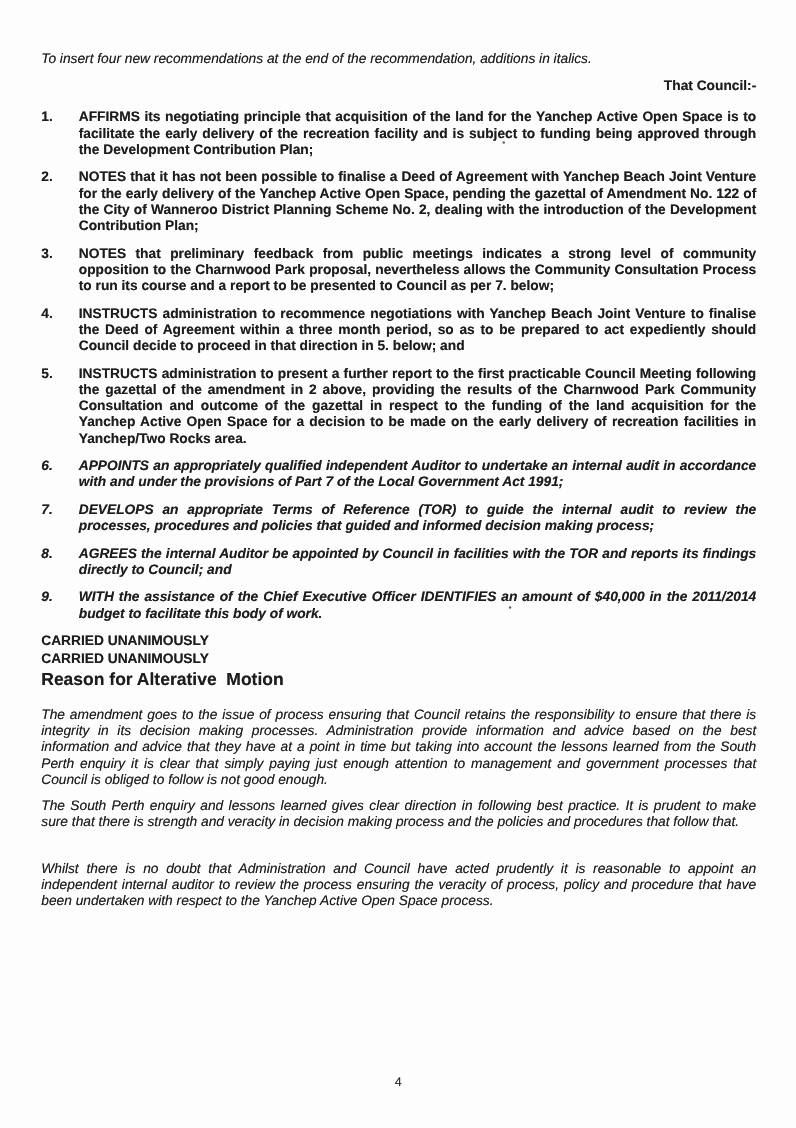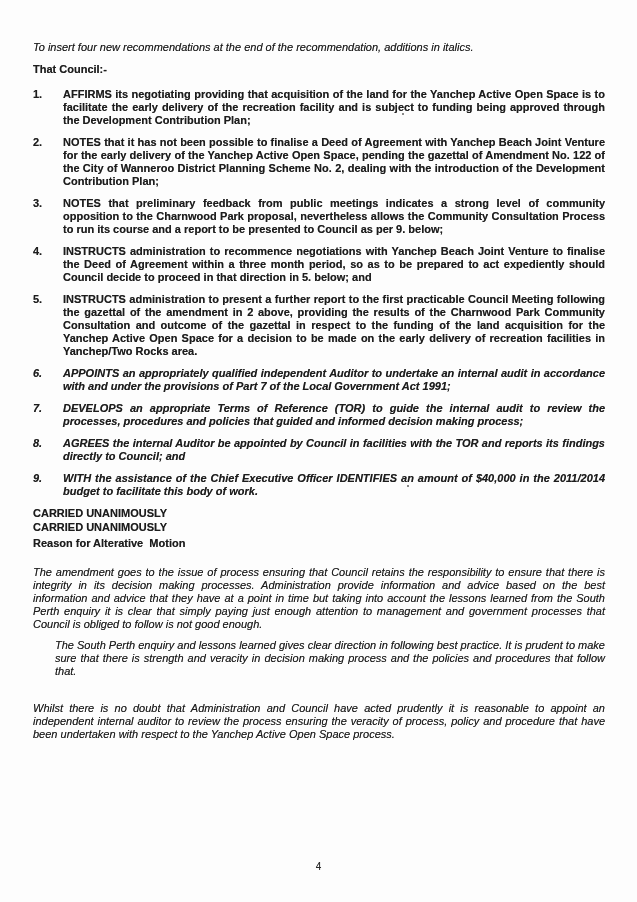--- a/index.html
+++ b/index.html
@@ -11,42 +11,42 @@
     padding: 41px 32px 0 33px;
     background: #fdfdfd;
     font-family: "Liberation Sans", sans-serif;
     font-size: 11px;
     line-height: 13px;
     color: #1d1d1d;
     text-shadow: 0 0 0.5px rgba(45,45,45,0.65);
     overflow: hidden;
   }
   .intro { font-style: italic; margin: 0 0 9px 0; }
-  .lead  { font-weight: 700; margin: 0 0 12px 0; }
+  .lead  { font-weight: 700; margin: 0 0 12px 0; text-align: right; }
   ol.recs { list-style: none; margin: 0; padding: 0; }
   .rec {
     display: grid;
     grid-template-columns: 30px 1fr;
     font-weight: 700;
     margin: 0 0 9px 0;
   }
   .rec .num { text-align: left; }
   .rec .txt { text-align: justify; }
   .rec.itl  { font-style: italic; }
   .carried { font-weight: 700; margin: 8px 0 0 0; }
   .carried.second { margin-top: 1px; }
   .amendment { font-weight: 700; margin: 0; }
   .reason-heading {
     font-weight: 700;
-    font-size: 11px;
+    font-size: 14px;
     margin: 3px 0 16px 0;
     white-space: pre-wrap;
   }
   .reason { font-style: italic; text-align: justify; margin: 7px 0 0 0; }
-  .reason.p2 { margin-top: 8px; margin-left: 22px; }
+  .reason.p2 { margin-top: 8px; }
   .reason.p3 { margin-top: 24px; }
   .page-number {
     position: absolute;
     top: 860px;
     left: 0;
     width: 637px;
     text-align: center;
     font-size: 10px;
     color: #2a2a2a;
   }
@@ -65,29 +65,29 @@
 
 <div class="page">
 
   <p class="intro">To insert four new recommendations at the end of the recommendation, additions in italics.</p>
 
   <p class="lead">That Council:-</p>
 
   <ol class="recs">
     <li class="rec">
       <span class="num">1.</span>
-      <span class="txt">AFFIRMS its negotiating providing that acquisition of the land for the Yanchep Active Open Space is to facilitate the early delivery of the recreation facility and is subject to funding being approved through the Development Contribution Plan;</span>
+      <span class="txt">AFFIRMS its negotiating principle that acquisition of the land for the Yanchep Active Open Space is to facilitate the early delivery of the recreation facility and is subject to funding being approved through the Development Contribution Plan;</span>
     </li>
     <li class="rec">
       <span class="num">2.</span>
       <span class="txt">NOTES that it has not been possible to finalise a Deed of Agreement with Yanchep Beach Joint Venture for the early delivery of the Yanchep Active Open Space, pending the gazettal of Amendment No. 122 of the City of Wanneroo District Planning Scheme No. 2, dealing with the introduction of the Development Contribution Plan;</span>
     </li>
     <li class="rec">
       <span class="num">3.</span>
-      <span class="txt">NOTES that preliminary feedback from public meetings indicates a strong level of community opposition to the Charnwood Park proposal, nevertheless allows the Community Consultation Process to run its course and a report to be presented to Council as per 9. below;</span>
+      <span class="txt">NOTES that preliminary feedback from public meetings indicates a strong level of community opposition to the Charnwood Park proposal, nevertheless allows the Community Consultation Process to run its course and a report to be presented to Council as per 7. below;</span>
     </li>
     <li class="rec">
       <span class="num">4.</span>
       <span class="txt">INSTRUCTS administration to recommence negotiations with Yanchep Beach Joint Venture to finalise the Deed of Agreement within a three month period, so as to be prepared to act expediently should Council decide to proceed in that direction in 5. below; and</span>
     </li>
     <li class="rec">
       <span class="num">5.</span>
       <span class="txt">INSTRUCTS administration to present a further report to the first practicable Council Meeting following the gazettal of the amendment in 2 above, providing the results of the Charnwood Park Community Consultation and outcome of the gazettal in respect to the funding of the land acquisition for the Yanchep Active Open Space for a decision to be made on the early delivery of recreation facilities in Yanchep/Two Rocks area.</span>
     </li>
     <li class="rec itl">

